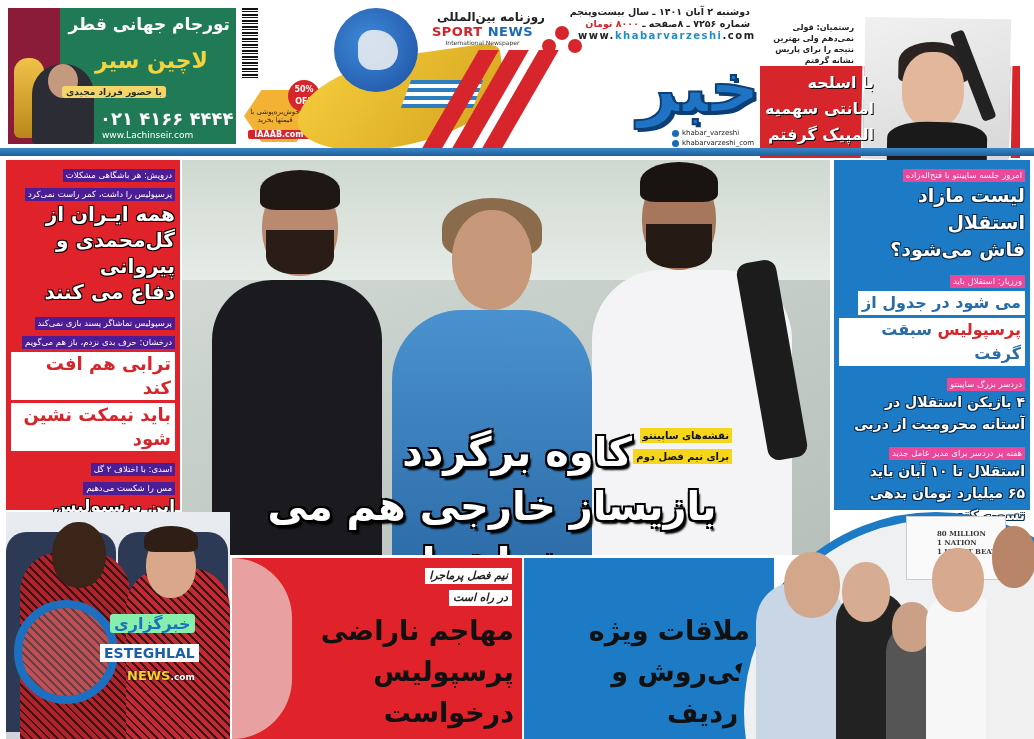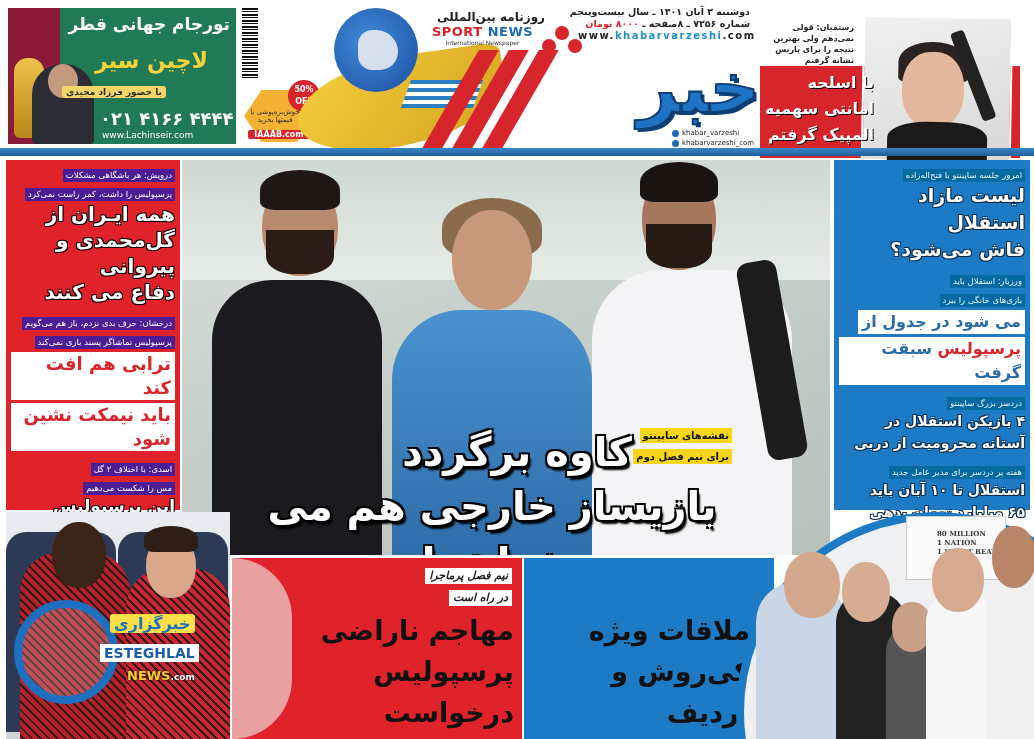--- a/index.html
+++ b/index.html
@@ -81,21 +81,21 @@
 
   #left-photo { left: 6px; top: 512px; width: 224px; height: 227px; background: linear-gradient(180deg, #e9ecf0, #cfd4da); overflow: hidden; }
   #left-photo .seat { position: absolute; width: 110px; height: 200px; background: #2d3a55; border-radius: 20px 20px 0 0; top: 20px; }
   #left-photo .p1 { left: 14px; top: 40px; width: 110px; height: 190px; background: repeating-linear-gradient(45deg, #b2222b 0 4px, #3a1515 4px 6px); border-radius: 40px 40px 0 0; }
   #left-photo .p1h { left: 46px; top: 10px; width: 54px; height: 66px; border-radius: 48%; background: #3b2418; }
   #left-photo .p2 { left: 120px; top: 56px; width: 104px; height: 180px; background: repeating-linear-gradient(45deg, #c42a33 0 4px, #3a1515 4px 6px); border-radius: 40px 40px 0 0; }
   #left-photo .p2h { left: 140px; top: 22px; width: 50px; height: 64px; border-radius: 48%; background: #d9a88a; }
   #left-photo .p2hair { left: 138px; top: 14px; width: 54px; height: 26px; border-radius: 50% 50% 20% 20%; background: #2e1e16; }
   #wm { left: 14px; top: 600px; width: 200px; height: 106px; }
   #wm .circ { left: 0; top: 0; width: 104px; height: 104px; border-radius: 50%; border: 8px solid #1d6fc0; background: rgba(255,255,255,0.2); }
-  #wm .fa { left: 96px; top: 14px; font-size: 16px; font-weight: bold; color: #1d6fc0; background: #fde047; padding: 0 4px; border-radius: 3px; }
+  #wm .fa { left: 96px; top: 14px; font-size: 16px; font-weight: bold; color: #1d6fc0; background: #86efac; padding: 0 4px; border-radius: 3px; }
   #wm .en { left: 86px; top: 44px; font-size: 14px; font-weight: bold; color: #1d5ea8; background: #fff; padding: 1px 4px; }
   #wm .news { left: 113px; top: 68px; font-size: 13px; font-weight: bold; color: #f3d132; text-shadow: 0 0 2px #000; }
   #wm .news span { color: #fff; font-size: 9px; }
 
   
   #hero { left: 182px; top: 160px; width: 648px; height: 395px; background: linear-gradient(160deg, #dde3df 0%, #c9d1cc 40%, #b7c0bb 100%); overflow: hidden; }
   #hero .bg-tree { left: 0; top: 0; width: 648px; height: 120px; background: linear-gradient(to bottom, #cfd9d0, #e6ece8); }
   .player { position: absolute; }
   #pl-left .body { left: 30px; top: 120px; width: 170px; height: 280px; background: #1b1b1f; border-radius: 60px 60px 0 0; }
   #pl-left .head { left: 80px; top: 20px; width: 76px; height: 96px; border-radius: 48%; background: #b98a6f; }
@@ -113,21 +113,21 @@
   #hero-kicker { left: 448px; top: 264px; width: 102px; direction: rtl; text-align: right; }
   #hero-kicker .k { display: inline-block; background: #f5d61b; color: #111; font-size: 10px; font-weight: bold; padding: 1px 3px; line-height: 13px; margin-bottom: 2px; white-space: nowrap; }
   #hero-h1 { left: 100px; top: 268px; width: 350px; text-align: right; direction: rtl; font-size: 40px; font-weight: bold; color: #fff; line-height: 48px;
     text-shadow: 2px 2px 0 #000, -2px -2px 0 #000, 2px -2px 0 #000, -2px 2px 0 #000, 3px 4px 2px #000; }
   #hero-h2 { left: 40px; top: 318px; width: 540px; text-align: center; direction: rtl; font-size: 40px; font-weight: bold; color: #fff; line-height: 56px;
     text-shadow: 2px 2px 0 #000, -2px -2px 0 #000, 2px -2px 0 #000, -2px 2px 0 #000, 3px 4px 2px #000; }
 
   
   #right-col { left: 834px; top: 160px; width: 196px; height: 350px; background: #1d7ac4; }
   #right-col .block { padding: 3px 5px; direction: rtl; text-align: right; }
-  .kick-b { font-size: 8.5px; color: #eaf4fb; background: #0369a1; display: inline-block; padding: 1px 3px; line-height: 11px; margin-top: 2px; white-space: nowrap; }
+  .kick-b { font-size: 8.5px; color: #eaf4fb; background: #ec4899; display: inline-block; padding: 1px 3px; line-height: 11px; margin-top: 2px; white-space: nowrap; }
   .big-wb { font-size: 17px; font-weight: bold; color: #fff; text-shadow: 1px 1px 0 #0b2c4a, -1px -1px 0 #0b2c4a, 1px -1px 0 #0b2c4a, -1px 1px 0 #0b2c4a; line-height: 24px; }
   .white-box { display: inline-block; background: #fff; padding: 0 4px; font-size: 16px; font-weight: bold; color: #2a6ca5; line-height: 24px; margin-top: 3px; }
   .white-box .red { color: #d6262c; }
 
   
   #bottom-red { left: 232px; top: 558px; width: 290px; height: 181px; background: #e0232b; overflow: hidden; }
   #bottom-red .blob { left: 0; top: 0; width: 60px; height: 181px; background: #e8a0a0; border-radius: 0 60px 60px 0; }
   #bottom-red .kbox { right: 10px; top: 6px; direction: rtl; text-align: right; font-style: italic; }
   .kick-w { display: inline-block; background: #fff; color: #222; font-size: 11px; font-weight: bold; padding: 1px 4px; line-height: 14px; margin-bottom: 2px; white-space: nowrap; }
   #bottom-red .head { right: 8px; top: 52px; width: 270px; direction: rtl; text-align: right; font-size: 27px; font-weight: bold; color: #111; line-height: 41px; }
@@ -249,22 +249,22 @@
 
 <div id="left-col" class="abs">
   <div class="block">
     <div><span class="kick">درویش: هر باشگاهی مشکلات</span></div>
     <div><span class="kick">پرسپولیس را داشت، کمر راست نمی‌کرد</span></div>
     <div class="big-w">همه ایـران از</div>
     <div class="big-w">گل‌محمدی و پیروانی</div>
     <div class="big-w">دفاع می کنند</div>
   </div>
   <div class="block">
+    <div><span class="kick">پرسپولیس تماشاگر پسند بازی نمی‌کند</span></div>
     <div><span class="kick">درخشان: حرف بدی نزدم، باز هم می‌گویم</span></div>
-    <div><span class="kick">پرسپولیس تماشاگر پسند بازی نمی‌کند</span></div>
     <div><span class="big-r">ترابی هم افت کند</span></div>
     <div><span class="big-r">باید نیمکت نشین شود</span></div>
   </div>
   <div class="block">
     <div><span class="kick">اسدی: با اختلاف ۲ گل</span></div>
     <div><span class="kick">مس را شکست می‌دهیم</span></div>
     <div class="big-w" style="font-size:17px;line-height:22px;">این پرسپولیس</div>
     <div class="big-w" style="font-size:17px;line-height:22px;">کهکشانی نیست، تیم</div>
     <div class="big-w" style="font-size:17px;line-height:22px;">وینگو کهکشانی تر بود</div>
   </div>
@@ -299,21 +299,20 @@
 </div>
 
 <div id="right-col" class="abs">
   <div class="block">
     <div><span class="kick-b">امروز جلسه ساپینتو با فتح‌اله‌زاده</span></div>
     <div class="big-wb" style="font-size:19px;line-height:27px;">لیست مازاد استقلال</div>
     <div class="big-wb" style="font-size:19px;line-height:27px;">فاش می‌شود؟</div>
   </div>
   <div class="block">
     <div><span class="kick-b">ورزیار: استقلال باید</span></div>
-    <div><span class="kick-b">بازی‌های خانگی را ببرد</span></div>
     <div><span class="white-box">می شود در جدول از</span></div>
     <div><span class="white-box"><span class="red">پرسپولیس</span><span> سبقت گرفت</span></span></div>
   </div>
   <div class="block">
     <div><span class="kick-b">دردسر بزرگ ساپینتو</span></div>
     <div class="big-wb" style="font-size:14px;line-height:22px;">۴ بازیکن استقلال در</div>
     <div class="big-wb" style="font-size:14px;line-height:22px;">آستانه محرومیت از دربی</div>
   </div>
   <div class="block">
     <div><span class="kick-b">هفته پر دردسر برای مدیر عامل جدید</span></div>

